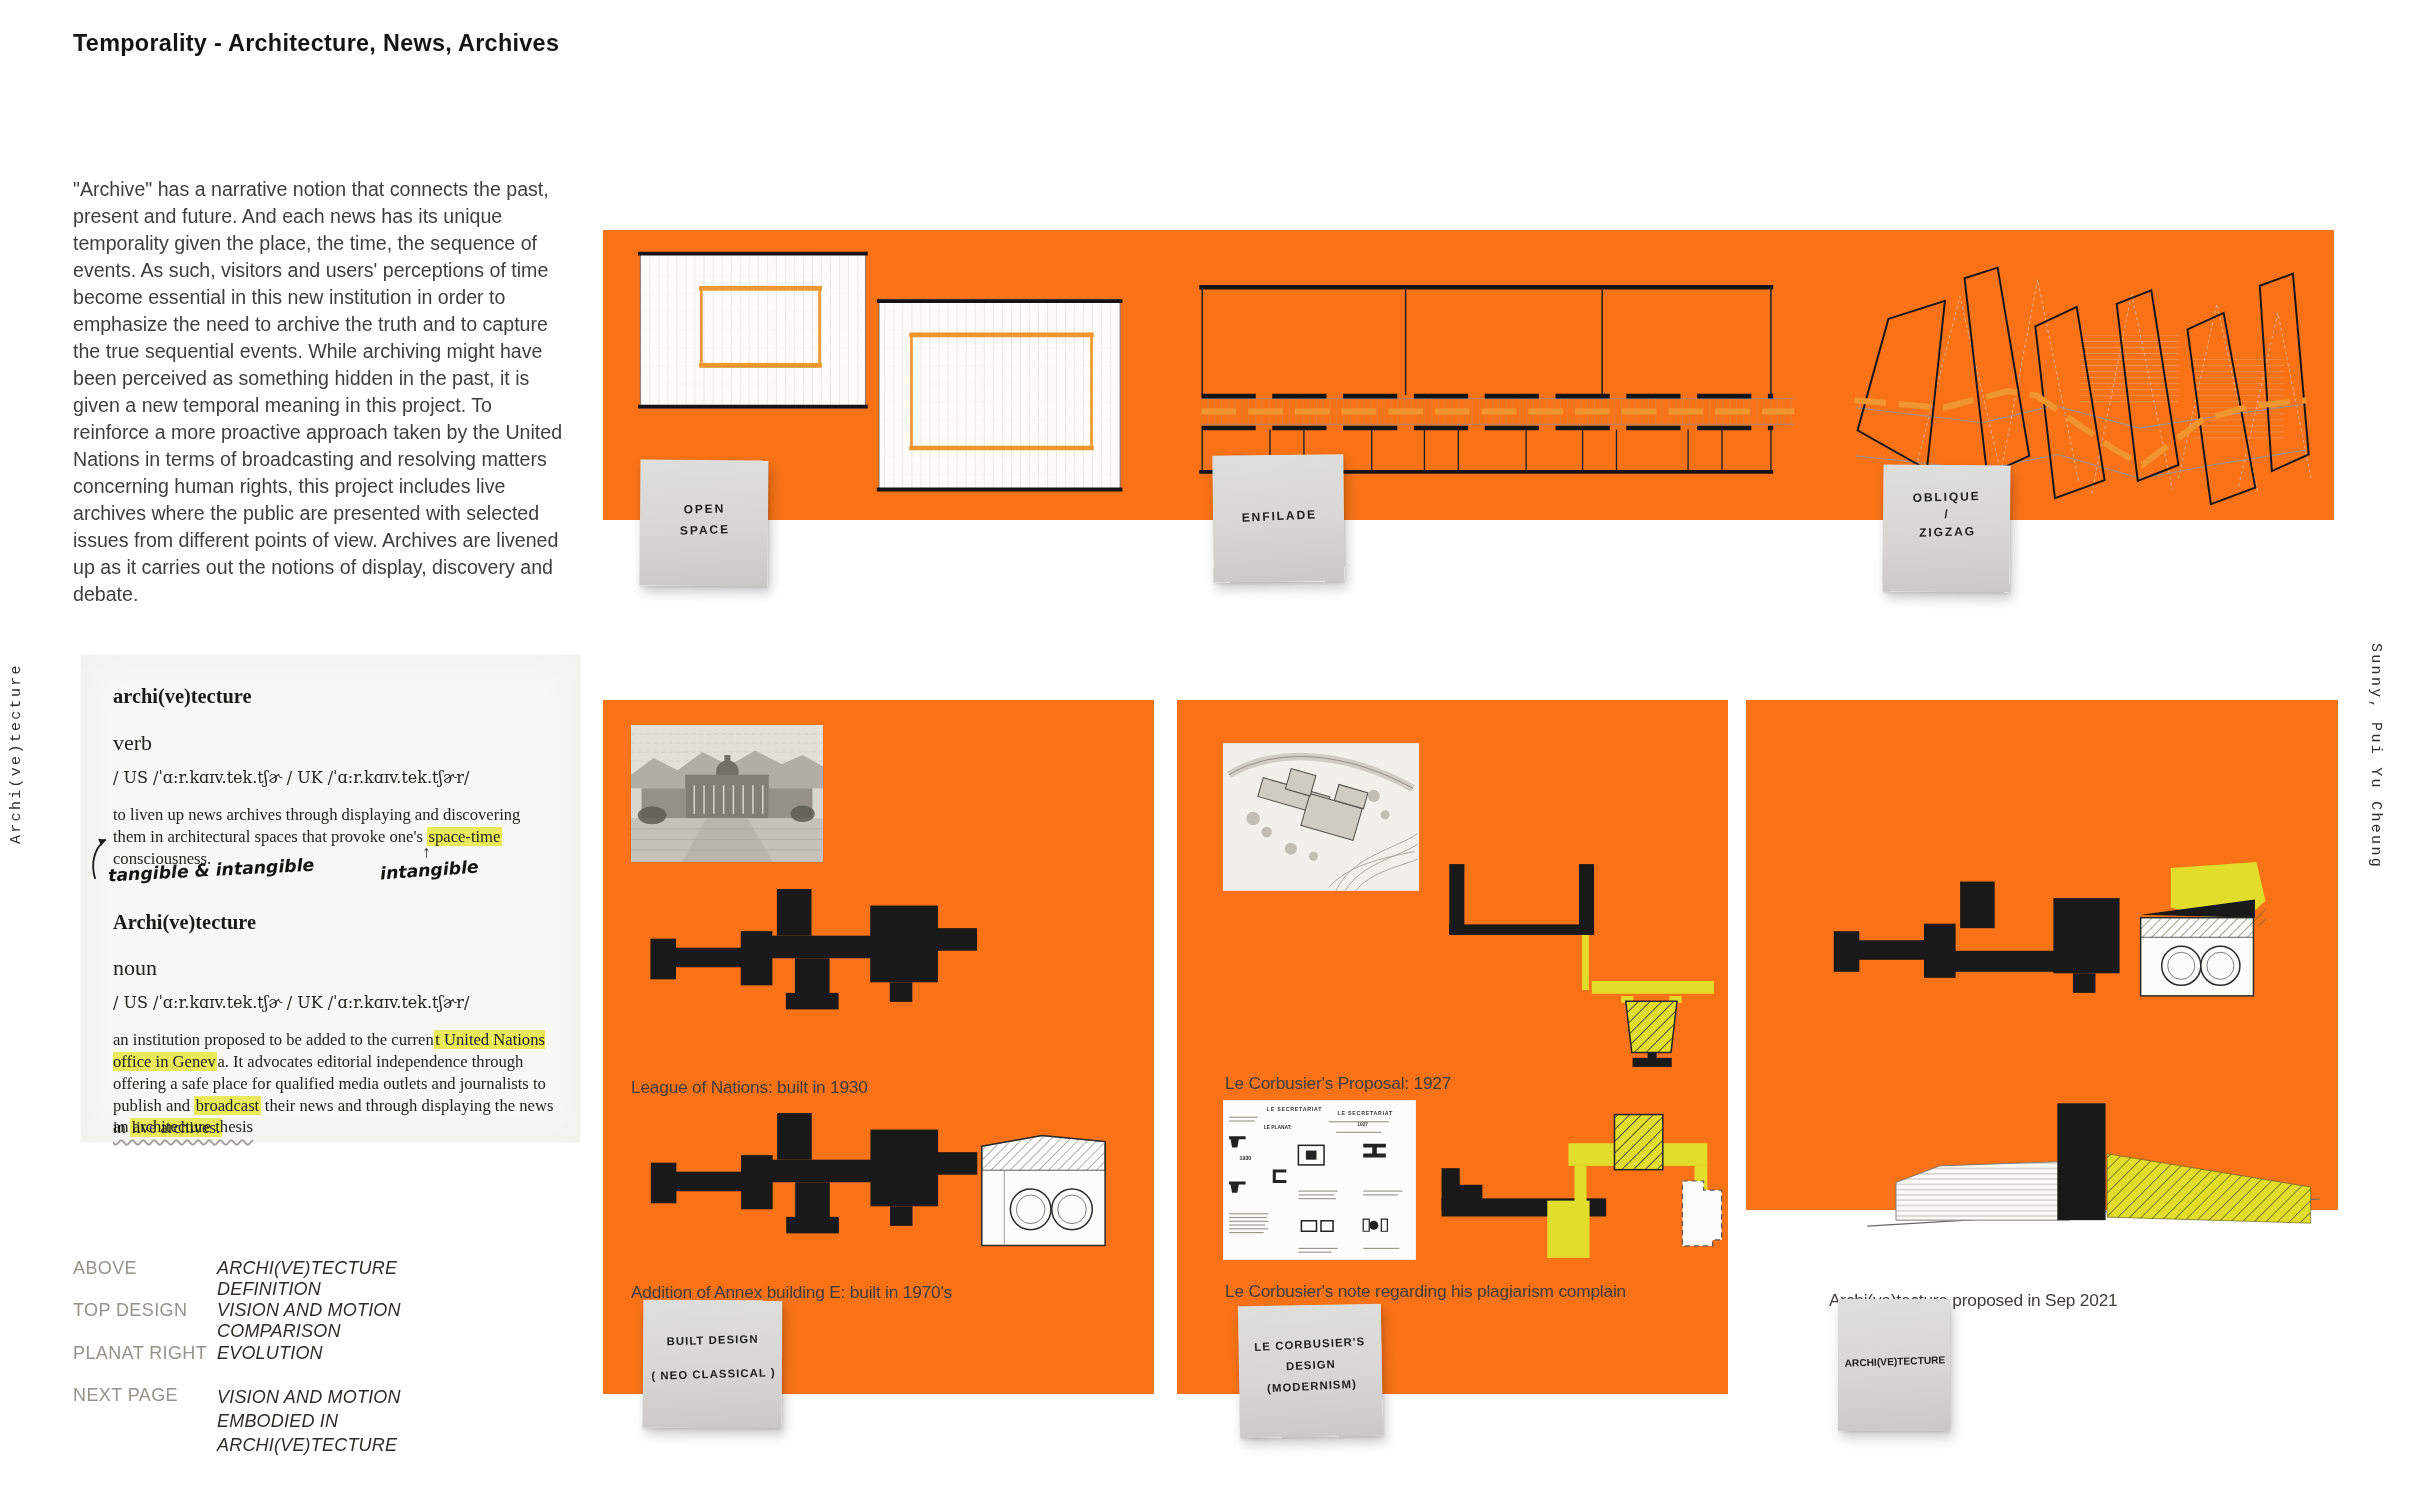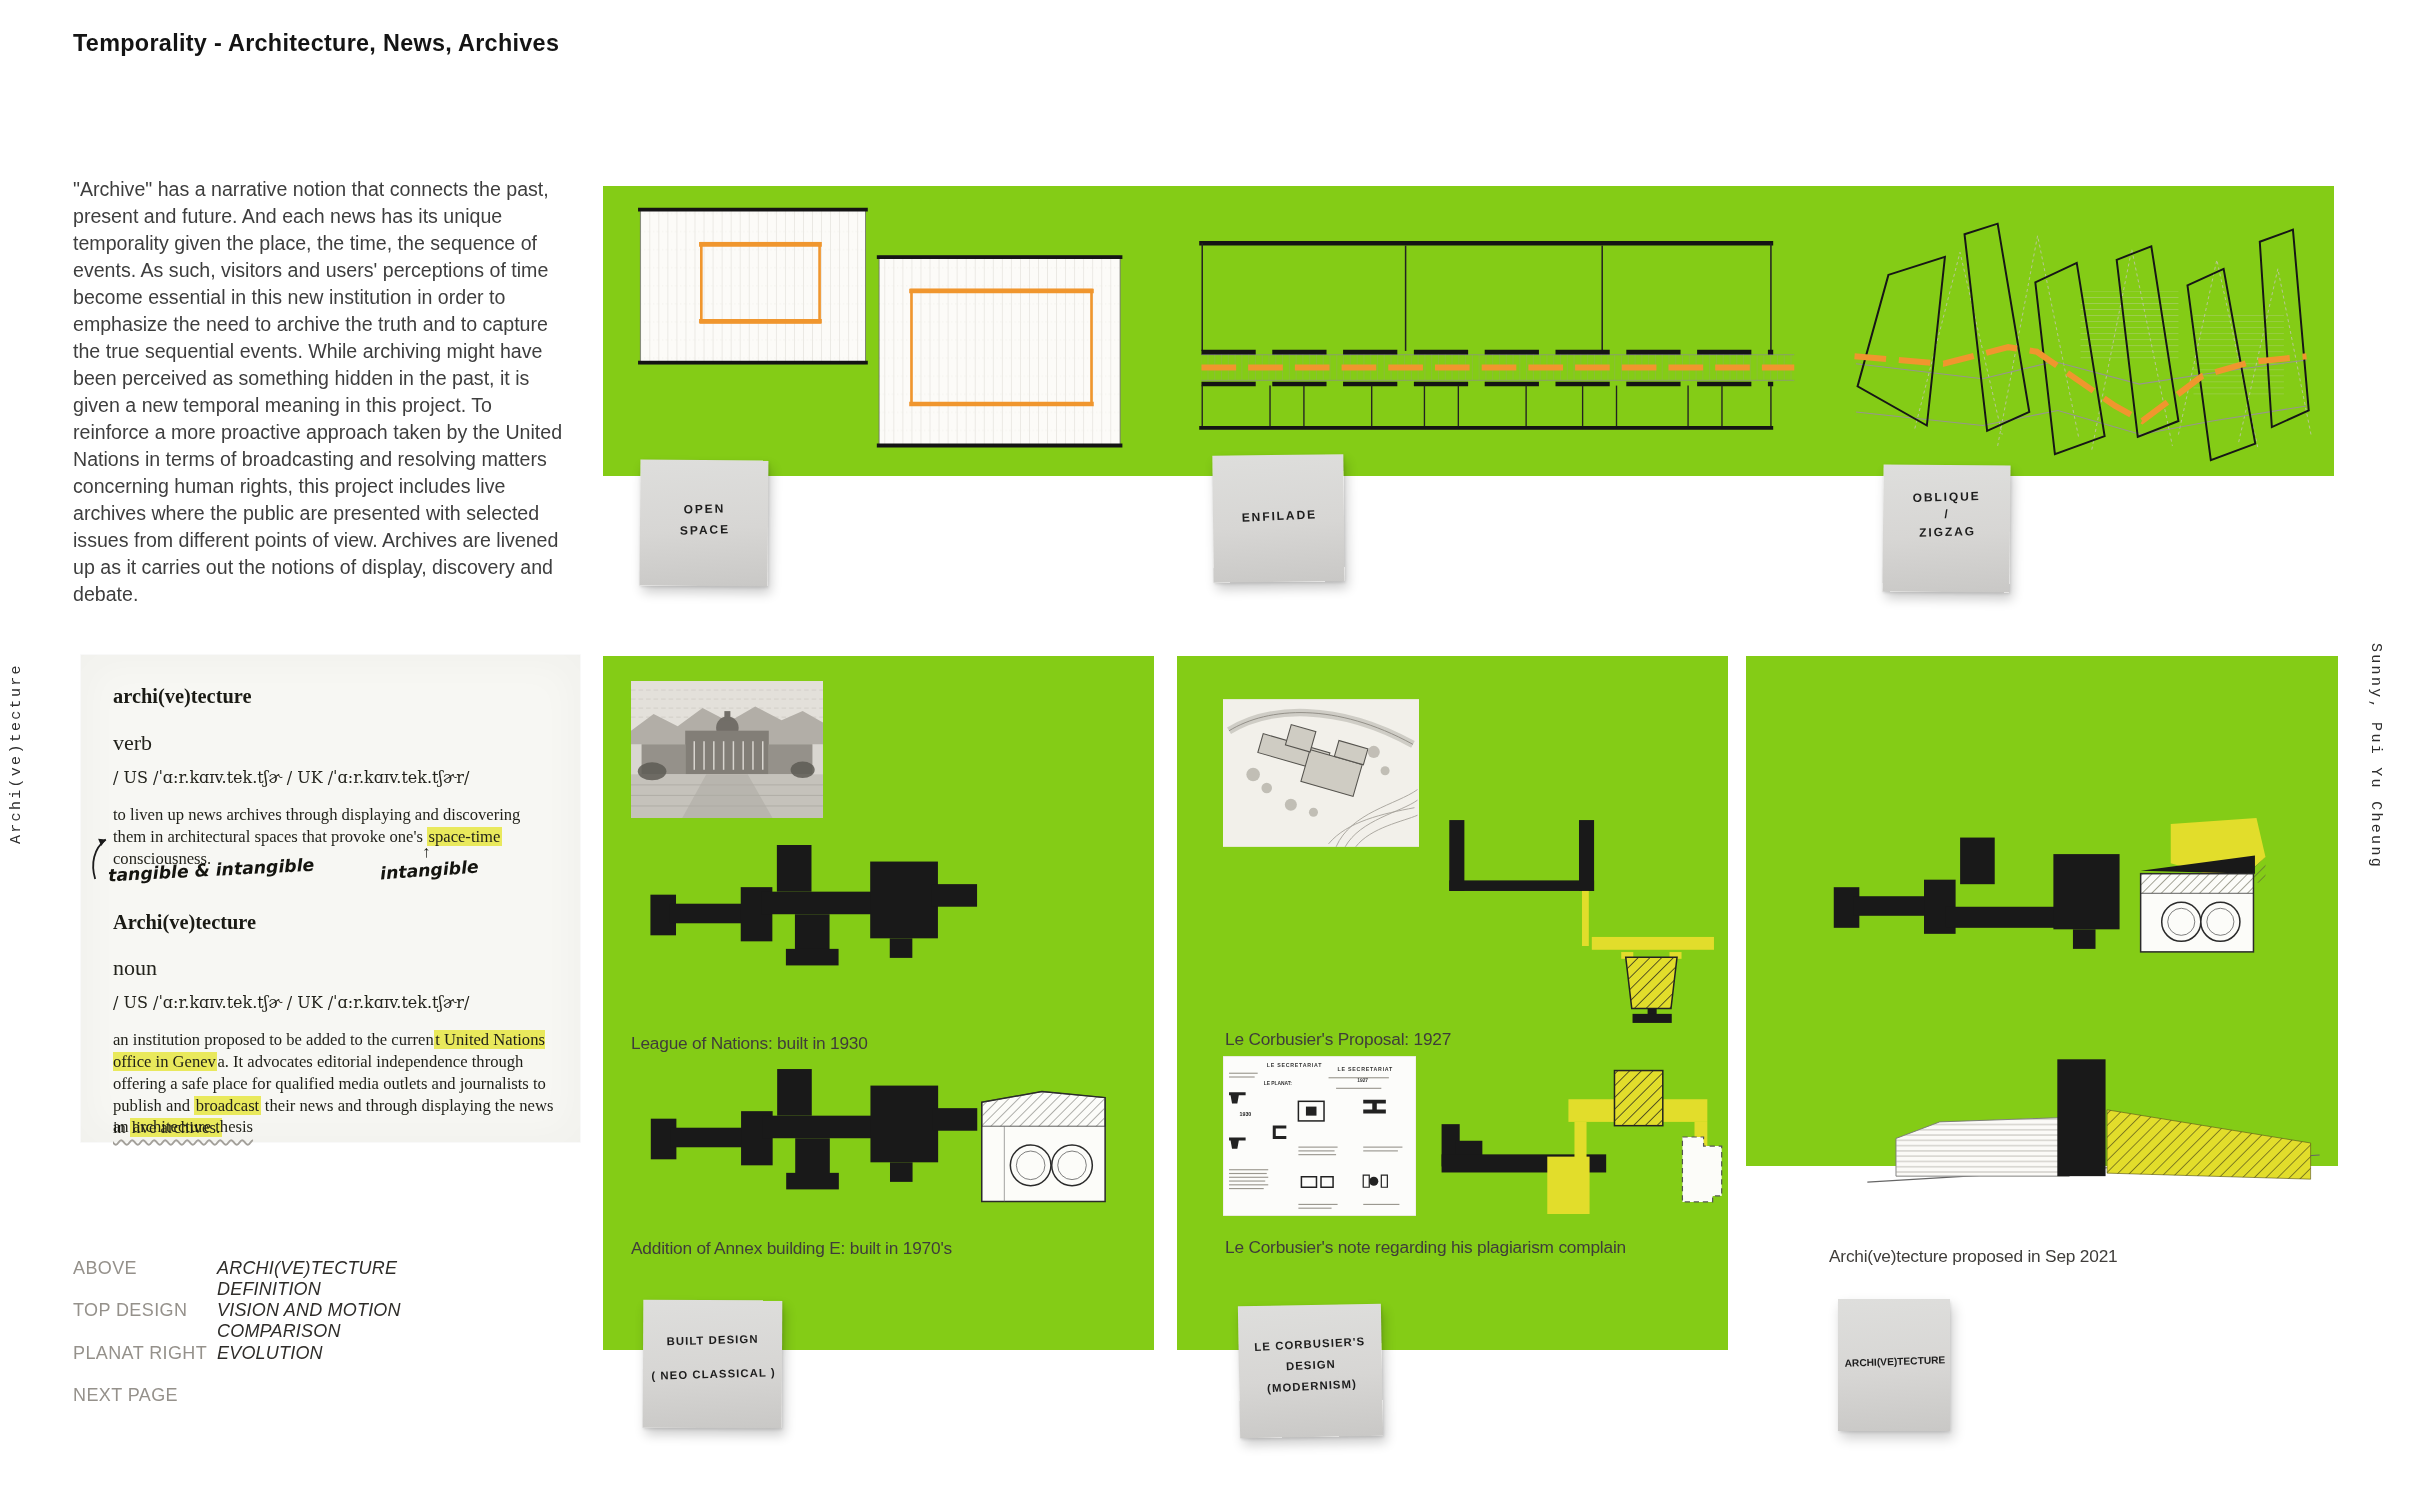--- a/index.html
+++ b/index.html
@@ -4,21 +4,21 @@
 <style>
   html,body{margin:0;padding:0;background:#ffffff;}
   .board{position:relative;width:2413px;height:1508px;background:#ffffff;overflow:hidden;
          font-family:"Liberation Sans",sans-serif;color:#222;}
   .abs{position:absolute;}
   .page-title{font-size:23.4px;font-weight:700;letter-spacing:0.3px;color:#141414;}
   .intro{font-size:19.6px;line-height:27px;color:#3e3e3e;font-weight:400;}
   .vert{writing-mode:vertical-rl;font-family:"Liberation Mono",monospace;font-size:15px;
         letter-spacing:2.3px;color:#2e2e2e;white-space:nowrap;}
   .vert.up{transform:rotate(180deg);}
-  .panel{background:#84cc16;}
+  .panel{background:#f97316;margin-top:44px;}
   
   .note{background:linear-gradient(176deg,#dededc 0%,#d7d6d4 55%,#c9c8c6 100%);
         box-shadow:3px 6.8px 12px rgba(0,0,0,.20),0.8px 1.5px 3px rgba(0,0,0,.12);}
   .note .txt{white-space:pre-line;text-align:center;font-weight:700;font-size:12px;
         letter-spacing:1.9px;line-height:1.75;color:#1d1d1d;transform:rotate(-2deg);}
   
   .card{background:#f7f7f3;box-shadow:0 0 0 0.8px rgba(0,0,0,.03), inset 0 0 45px rgba(60,60,40,.04);}
   .dict-word{font-family:"Liberation Serif",serif;font-weight:700;font-size:20.4px;color:#1a1a14;}
   .dict-pos{font-family:"Liberation Serif",serif;font-size:22px;color:#23231c;}
   .dict-pron{font-family:"DejaVu Serif",serif;font-size:16px;color:#23231c;}
@@ -172,20 +172,21 @@
   </div>
 
   <div class="abs" style="left:73px;top:1252px;width:422px;height:219px;">
     <div class="abs idx-label" style="left:0;top:6px;">ABOVE</div>
     <div class="abs idx-value" style="left:144px;top:6px;width:272px;">ARCHI(VE)TECTURE DEFINITION</div>
     <div class="abs idx-label" style="left:0;top:48px;">TOP DESIGN</div>
     <div class="abs idx-value" style="left:144px;top:48px;width:272px;">VISION AND MOTION COMPARISON</div>
     <div class="abs idx-label" style="left:0;top:91px;">PLANAT RIGHT</div>
     <div class="abs idx-value" style="left:144px;top:91px;width:272px;">EVOLUTION</div>
     <div class="abs idx-label" style="left:0;top:133px;">NEXT PAGE</div>
+    <div class="abs idx-value" style="left:144px;top:133px;width:256px;line-height:24px;">VISION AND MOTION EMBODIED IN ARCHI(VE)TECTURE</div>
   </div>
 
   <div class="abs panel" style="left:603px;top:656px;width:551px;height:694px;">
 
     <svg class="abs" style="left:28px;top:25px;" width="192" height="137" viewBox="0 0 255 182">
       <rect width="255" height="182" fill="#d9d6d0"></rect>
       <rect width="255" height="70" fill="#e3e0da"></rect>
       <g stroke="#cdcac3" stroke-width="1" stroke-dasharray="6 4">
         <line x1="0" y1="12" x2="255" y2="12"></line>
           <line x1="0" y1="24" x2="255" y2="24"></line>

